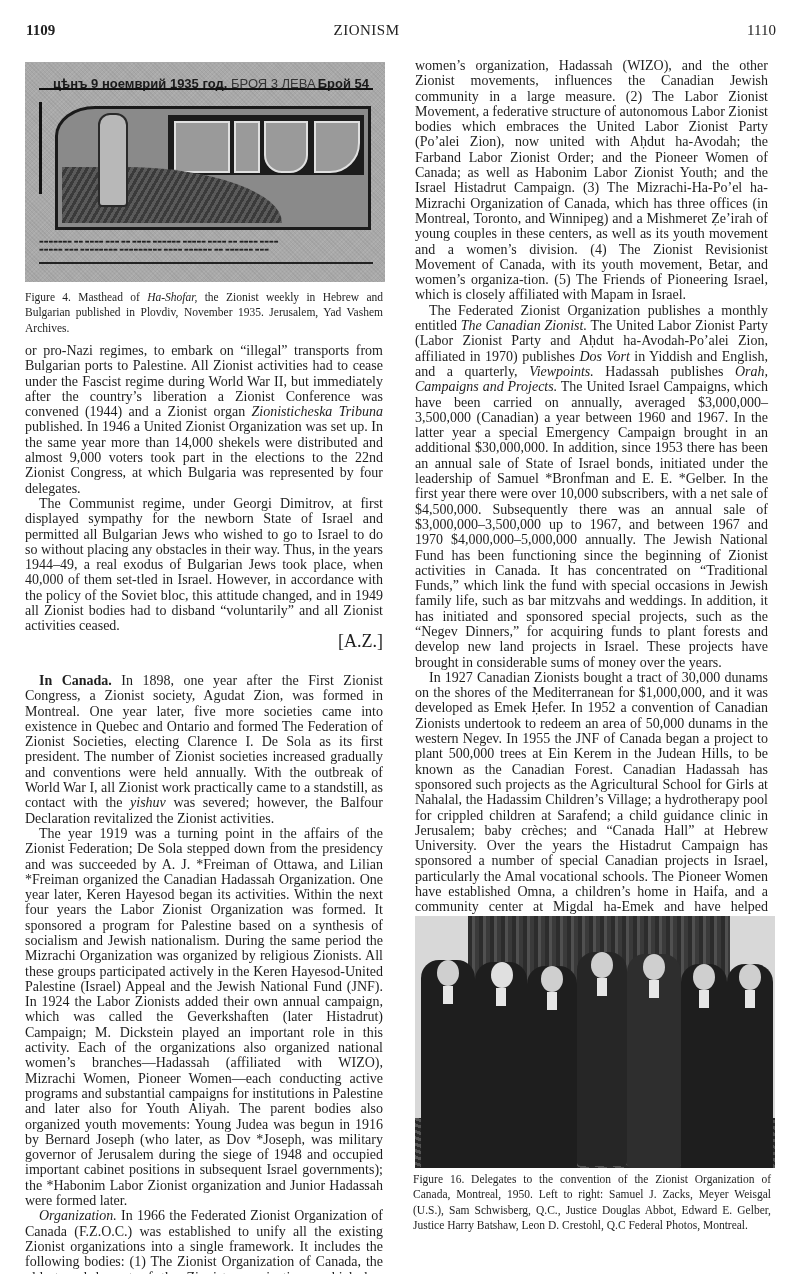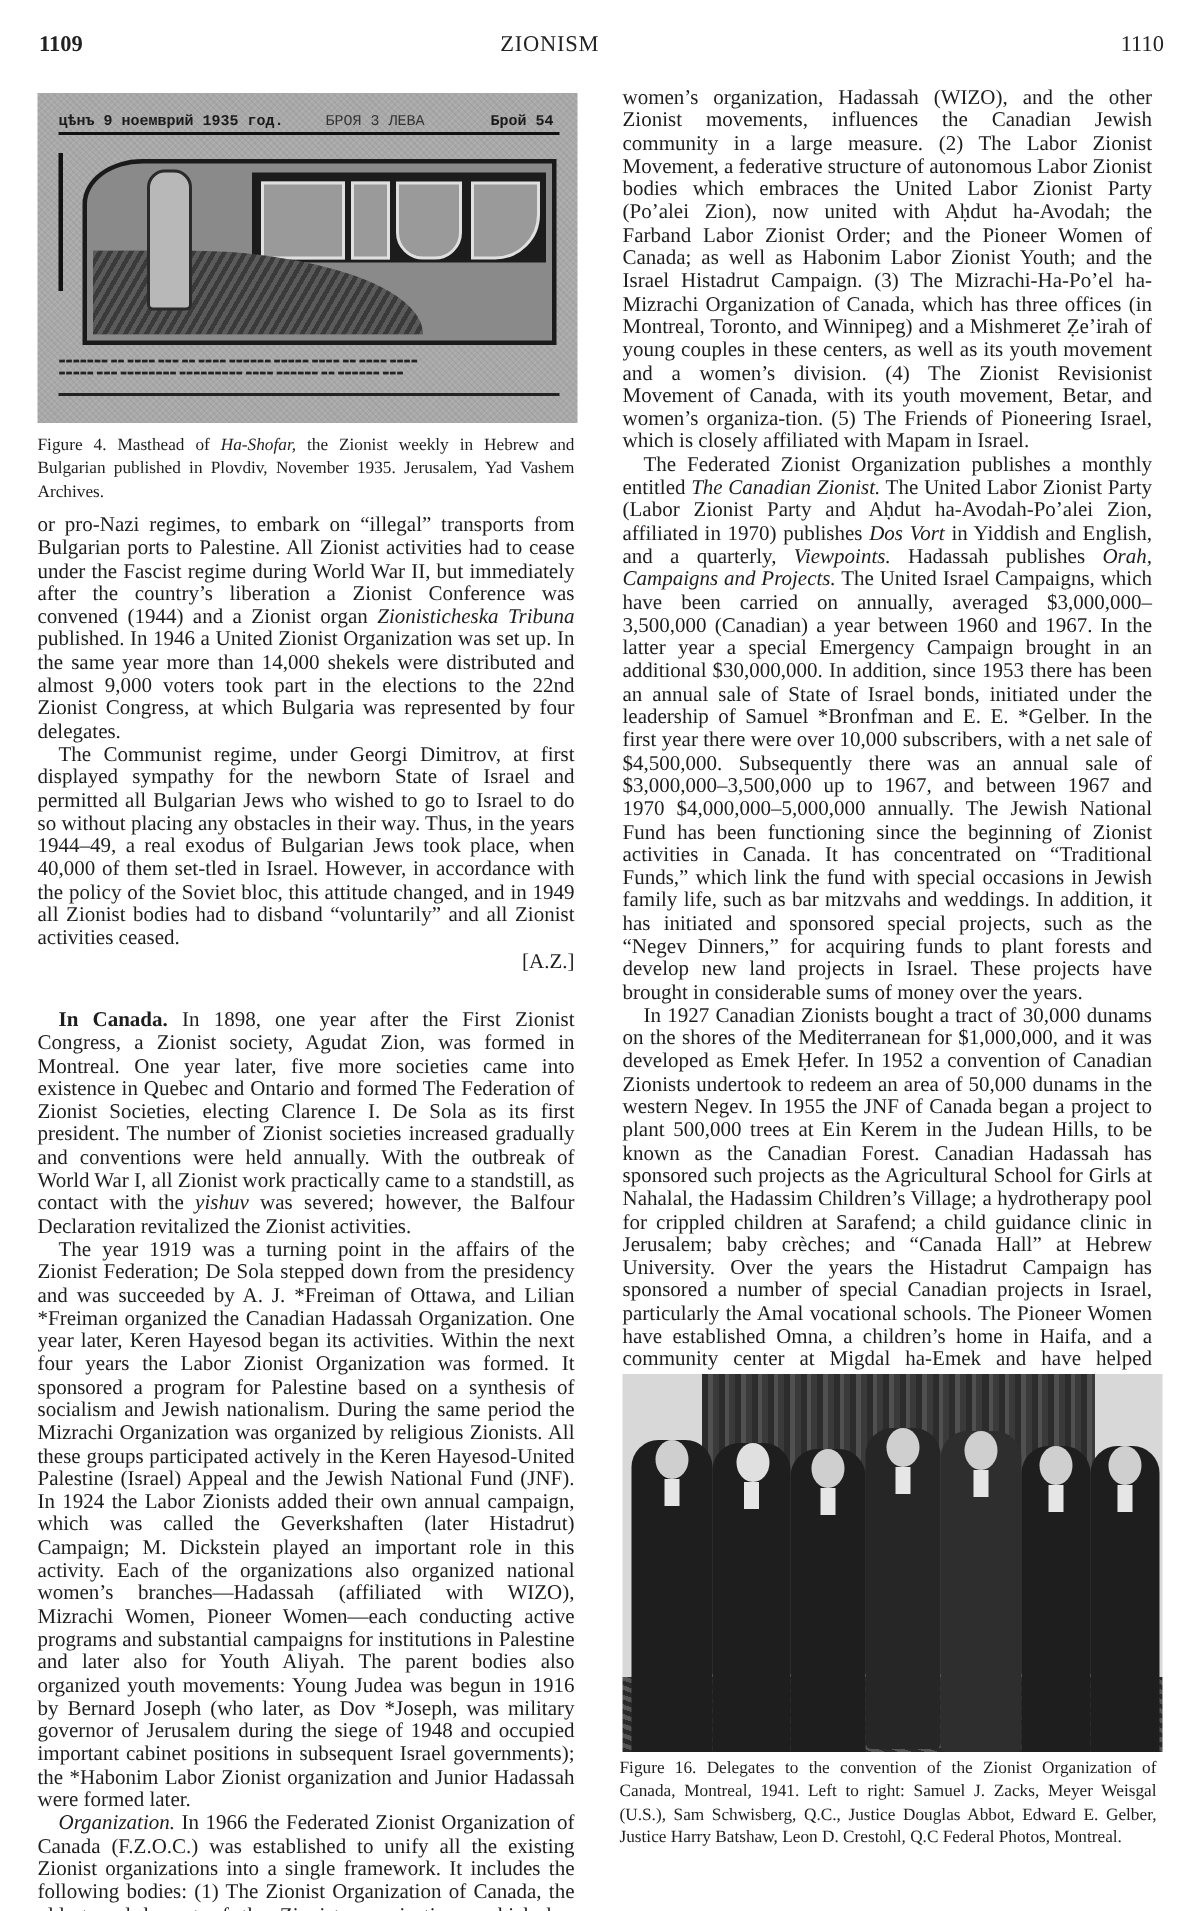--- a/index.html
+++ b/index.html
@@ -24,31 +24,31 @@
     margin: 0; font-size: 14px; line-height: 15.3px; text-align: justify;
     text-justify: inter-word; hyphens: manual;
   }
   p.body.indent { text-indent: 14px; }
   p.body .bold { font-weight: bold; }
   p.body i, .caption i { font-style: italic; }
 
   .caption {
     font-size: 11.5px; line-height: 15.3px; text-align: justify; margin: 0;
   }
-  .signature { text-align: right; font-size: 14px; line-height: 15.3px; margin: 0; }
+  .signature { text-align: right; font-size: 18px; line-height: 15.3px; margin: 0; }
 
   
   .masthead {
     position: absolute; left: 25px; top: 62px; width: 360px; height: 220px;
     background: #a9a9a9;
     background-image:
       repeating-linear-gradient(45deg, rgba(0,0,0,0.05) 0 1px, transparent 1px 3px),
       repeating-linear-gradient(-45deg, rgba(255,255,255,0.08) 0 1px, transparent 1px 3px);
   }
-  .mh-topline { position: absolute; left: 14px; right: 12px; top: 14px; height: 14px; font-family: Liberation Mono, monospace; font-size: 10px; color: #1a1a1a; }
+  .mh-topline { position: absolute; left: 28px; right: 12px; top: 14px; height: 14px; font-family: Liberation Sans, sans-serif; font-size: 13px; color: #1a1a1a; }
   .mh-topline .a { position: absolute; left: 0; top: 0; font-weight: bold; }
   .mh-topline .b { position: absolute; left: 150px; top: 0; color: #333; padding-left: 28px; }
   .mh-topline .c { position: absolute; right: 4px; top: 0; font-weight: bold; text-align: center; }
   .mh-rule { position: absolute; left: 14px; right: 12px; top: 26px; height: 2px; background: #111; }
   .mh-frame {
     position: absolute; left: 30px; top: 44px; width: 310px; height: 118px;
     border: 3px solid #1a1a1a; border-top-left-radius: 40px 30px; background: #8a8a8a;
   }
   .mh-letters { position: absolute; left: 110px; top: 6px; width: 196px; height: 60px; background: #1c1c1c; }
   .mh-letter { position: absolute; top: 6px; height: 48px; background: #9a9a9a; border: 2px solid #e0e0e0; }
@@ -167,13 +167,13 @@
   <div class="man" style="left:266px;top:48px;width:46px;">
       <div class="head" style="left:12px;"></div>
       <div class="shirt" style="left:18px;"></div>
     </div>
   <div class="man" style="left:312px;top:48px;width:46px;">
       <div class="head" style="left:12px;"></div>
       <div class="shirt" style="left:18px;"></div>
     </div>
 </div>
 
-<p class="caption fig16-caption">Figure 16.  Delegates to the convention of the Zionist Organization of Canada, Montreal, 1941. Left to right: Samuel J. Zacks, Meyer Weisgal (U.S.), Sam Schwisberg, Q.C., Justice Douglas Abbot, Edward E. Gelber, Justice Harry Batshaw, Leon D. Crestohl, Q.C Federal Photos, Montreal.</p>
+<p class="caption fig16-caption">Figure 16.  Delegates to the convention of the Zionist Organization of Canada, Montreal, 1950. Left to right: Samuel J. Zacks, Meyer Weisgal (U.S.), Sam Schwisberg, Q.C., Justice Douglas Abbot, Edward E. Gelber, Justice Harry Batshaw, Leon D. Crestohl, Q.C Federal Photos, Montreal.</p>
 
 </body></html>

